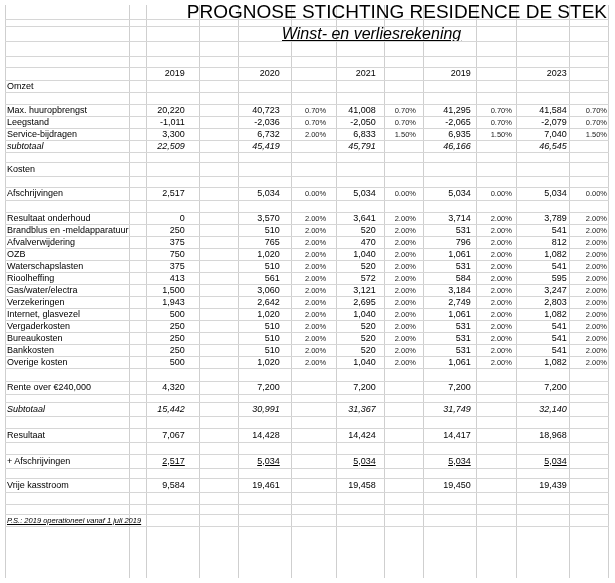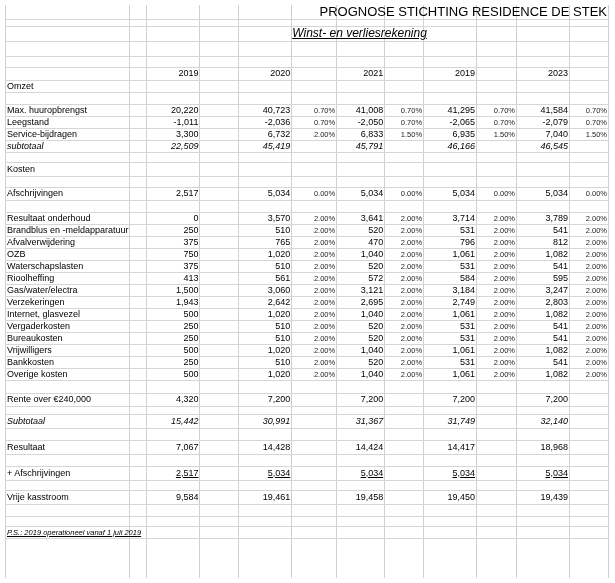--- a/index.html
+++ b/index.html
@@ -7,22 +7,22 @@
   .sheet{position:absolute;left:5px;top:5px;width:604px;}
   .grid{position:absolute;left:0;top:0;width:604px;pointer-events:none;}
   .vline{position:absolute;top:0;width:1px;background:#cfcfcf;}
   table{border-collapse:collapse;table-layout:fixed;position:relative;}
   td{padding:0 2px;font-size:9px;line-height:11px;border-bottom:1px solid #d6d6d6;white-space:nowrap;overflow:hidden;}
   td.num{text-align:right;}
   td.pct{text-align:right;font-size:7.5px;color:#222;}
   tr.b td{font-weight:normal;}
   tr.i td{font-style:italic;}
   .ul{border-top:1px solid #000;}
-  .title{font-size:13px;text-align:right;padding-left:0;}
-  .subtitle{font-size:12px;font-style:italic;text-decoration:underline;font-weight:normal;}
+  .title{font-size:19px;text-align:left;padding-left:0;}
+  .subtitle{font-size:16px;font-style:italic;text-decoration:underline;font-weight:normal;}
   .footnote{font-size:7.5px;font-style:italic;text-decoration:underline;}
   .uln{text-decoration:underline;}
 </style>
 </head>
 <body>
 
 <div class="sheet">
   <div class="grid" style="height:573px;">
     <div class="vline" style="left:0;height:573px"></div>
     <div class="vline" style="left:124px;height:573px"></div>
@@ -427,34 +427,20 @@
           <td class="num">510</td>
           <td class="pct">2.00%</td>
           <td class="num">520</td>
           <td class="pct">2.00%</td>
           <td class="num">531</td>
           <td class="pct">2.00%</td>
           <td class="num">541</td>
           <td class="pct">2.00%</td>
         </tr>
         <tr style="height:12px">
-          <td>Vrijwilligers</td>
-          <td></td>
-          <td class="num">500</td>
-          <td></td>
-          <td class="num">1,020</td>
-          <td class="pct">2.00%</td>
-          <td class="num">1,040</td>
-          <td class="pct">2.00%</td>
-          <td class="num">1,061</td>
-          <td class="pct">2.00%</td>
-          <td class="num">1,082</td>
-          <td class="pct">2.00%</td>
-        </tr>
-        <tr style="height:12px">
           <td>Bankkosten</td>
           <td></td>
           <td class="num">250</td>
           <td></td>
           <td class="num">510</td>
           <td class="pct">2.00%</td>
           <td class="num">520</td>
           <td class="pct">2.00%</td>
           <td class="num">531</td>
           <td class="pct">2.00%</td>

